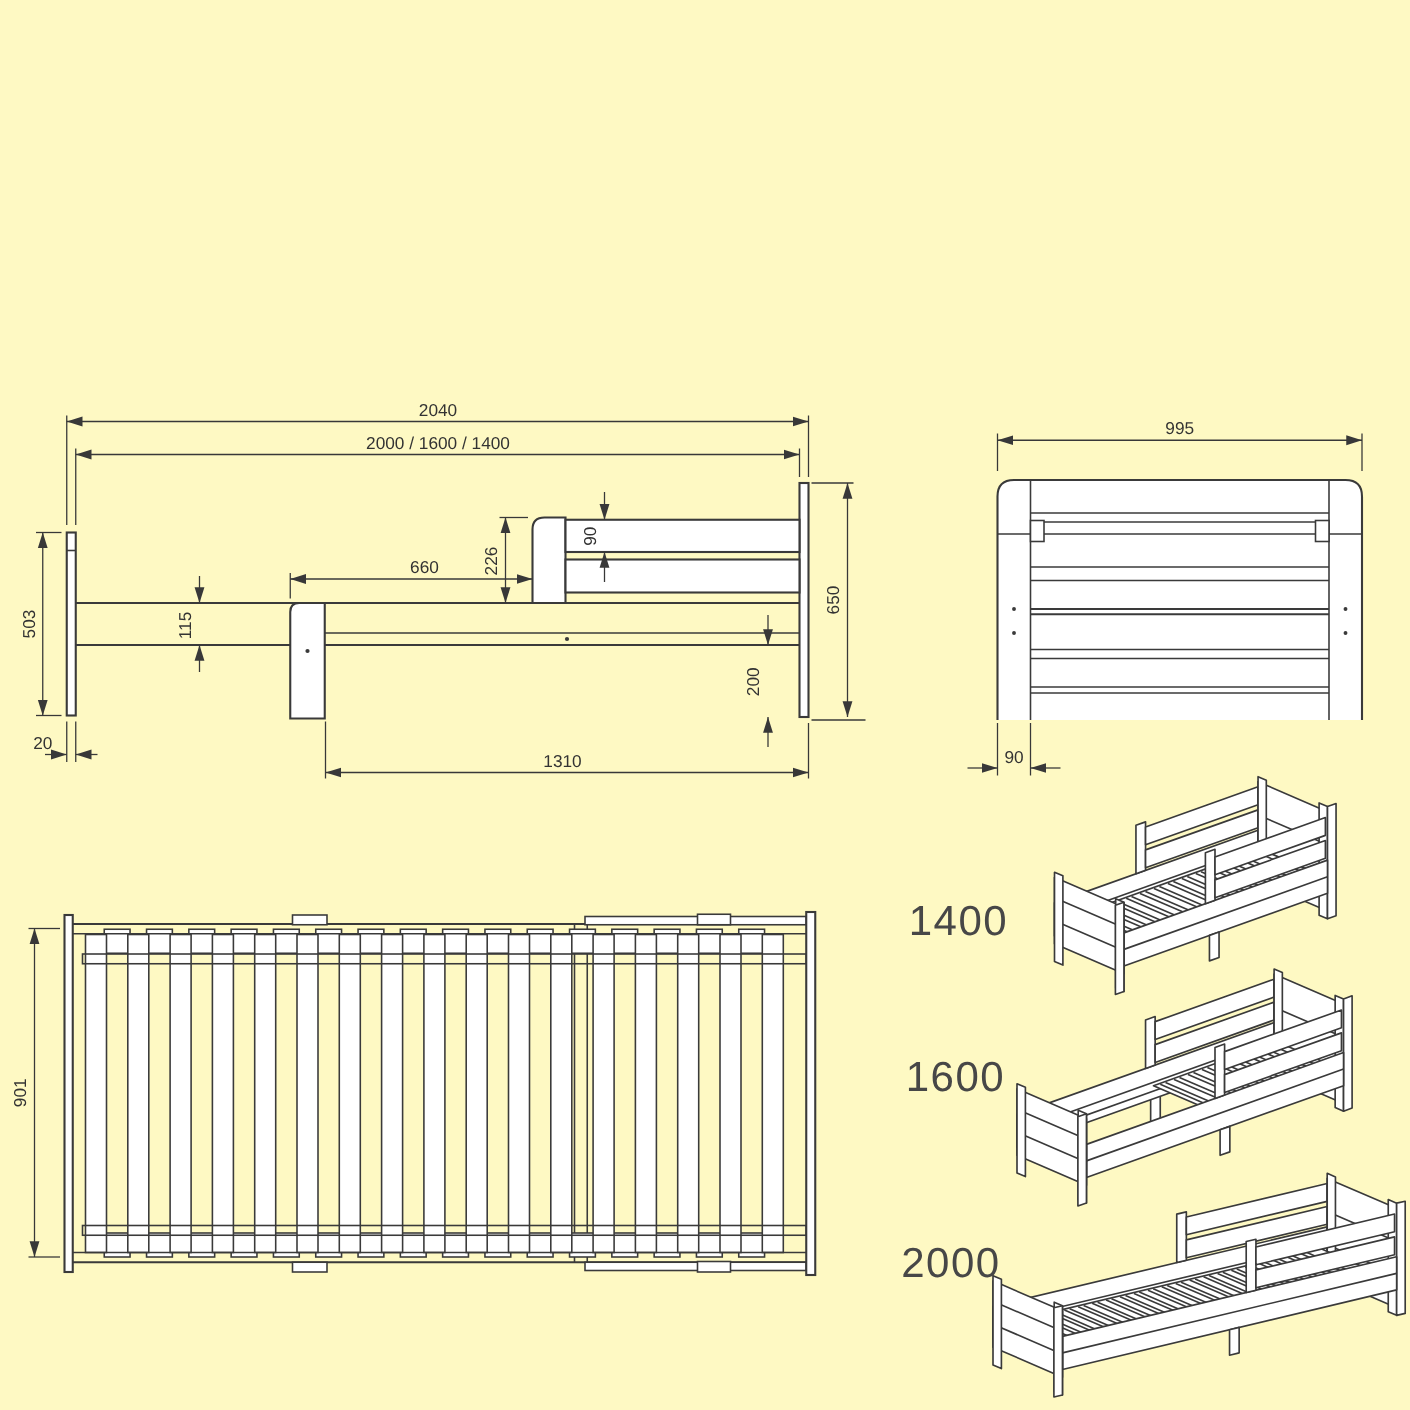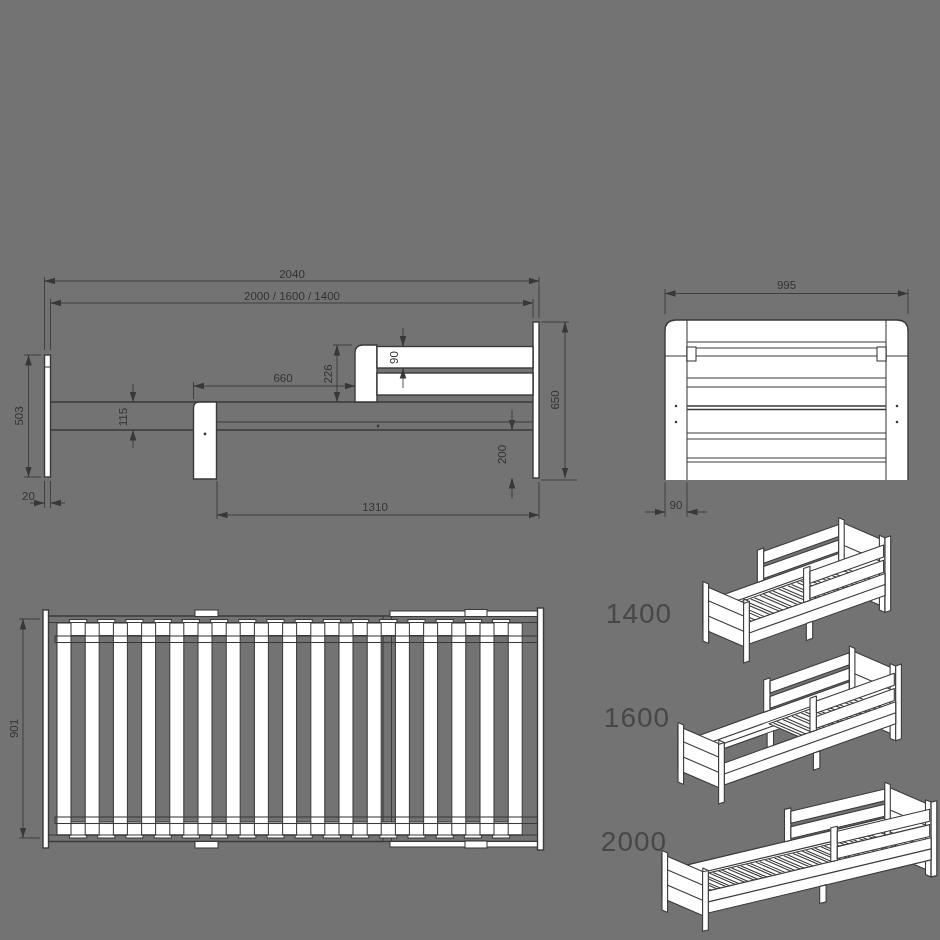--- a/index.html
+++ b/index.html
@@ -1,16 +1,16 @@
 <!DOCTYPE html>
 <html><head>
 <meta charset="utf-8">
 <style>
   html,body{margin:0;padding:0;background:#ffffff;}
-  .canvas{position:relative;width:940px;height:940px;background:#737373;overflow:hidden;}
+  .canvas{position:relative;width:940px;height:940px;background:#fef9c3;overflow:hidden;}
   
   .o{stroke:#3a3a3a;stroke-width:1.4;fill:none;}
   .of{stroke:#3a3a3a;stroke-width:1.4;fill:#ffffff;}
   .i{stroke:#3a3a3a;stroke-width:1.05;fill:none;}
   .if{stroke:#3a3a3a;stroke-width:1.05;fill:#ffffff;}
   
   .d{stroke:#383838;stroke-width:0.85;fill:none;}
   .dot{fill:#3a3a3a;stroke:none;}
   .t{font:11.5px "Liberation Sans",sans-serif;fill:#333;text-anchor:middle;}
   .big{font:28px "Liberation Sans",sans-serif;fill:#474747;text-anchor:middle;letter-spacing:1px;}

